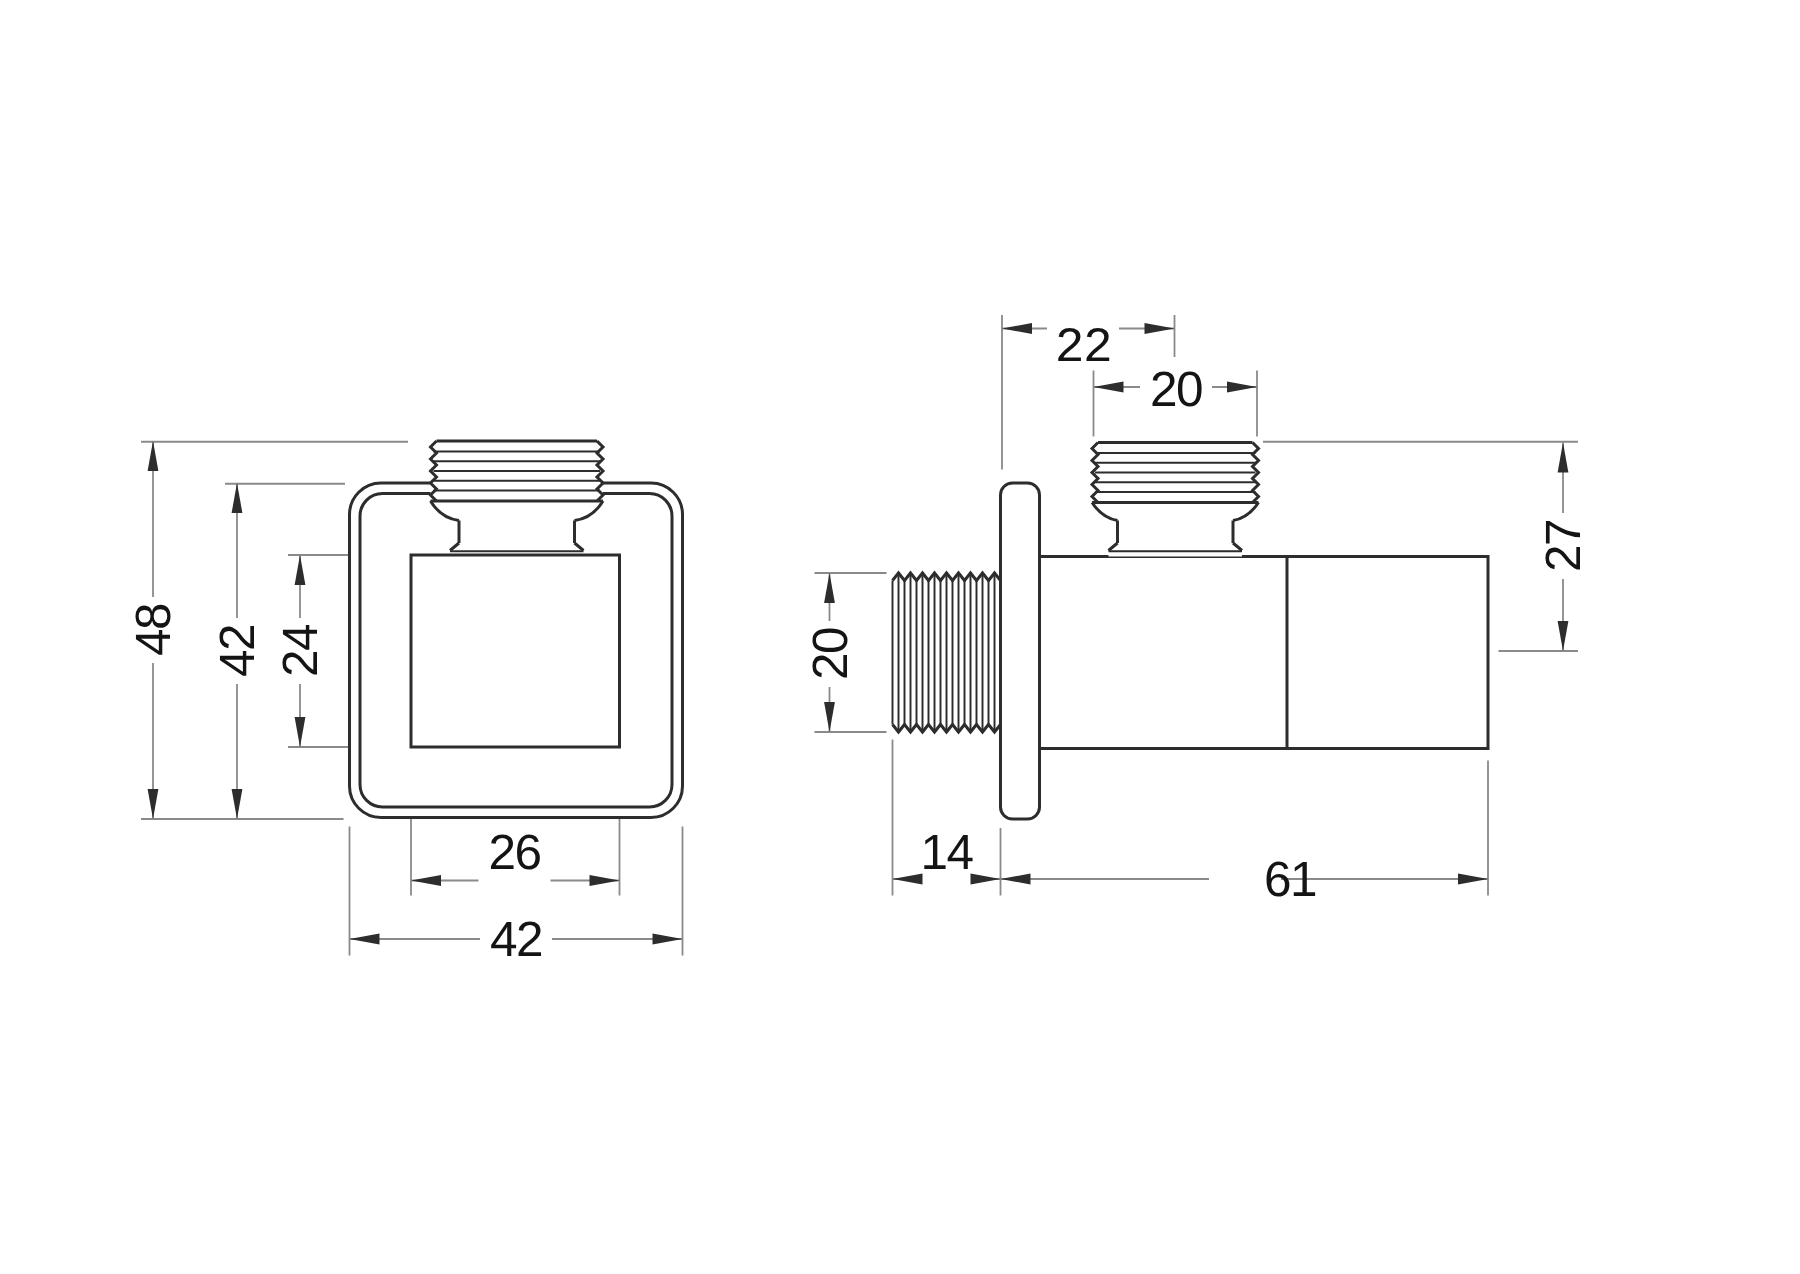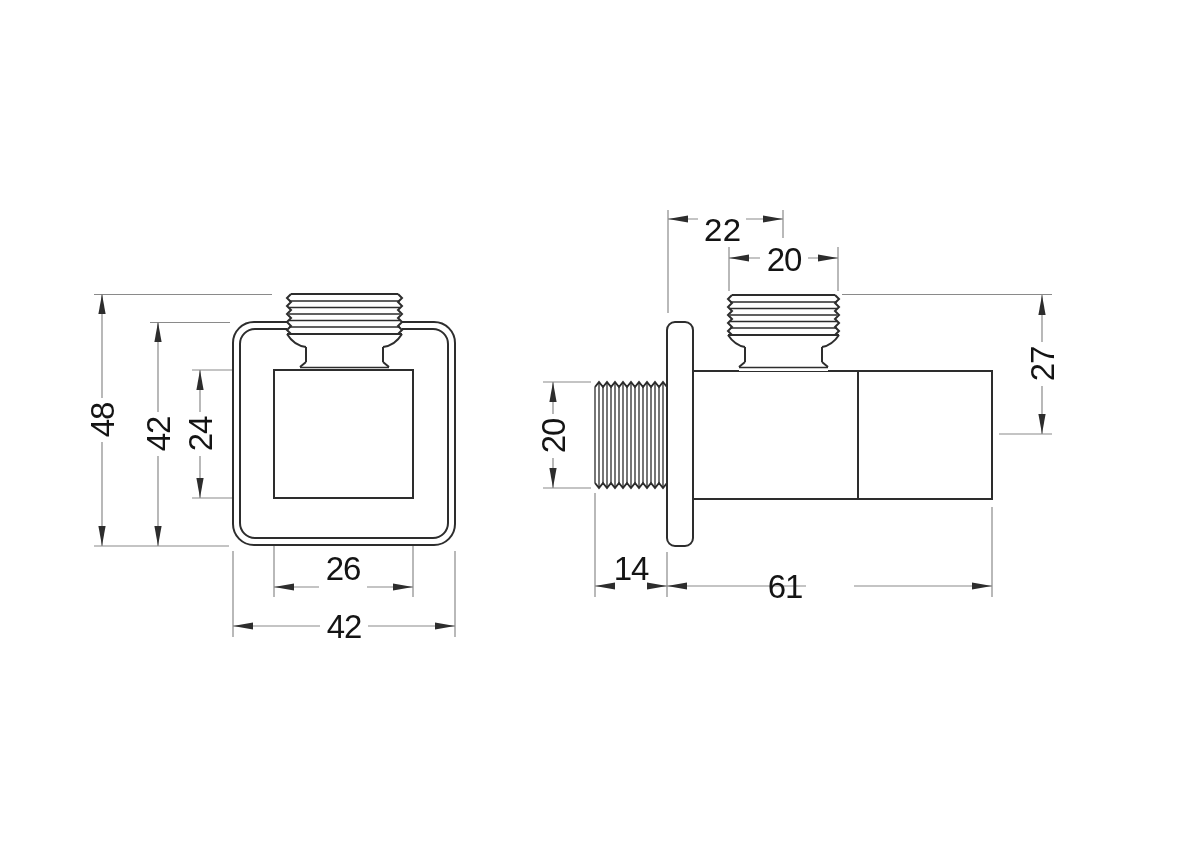--- a/index.html
+++ b/index.html
@@ -183,15 +183,15 @@
   <div class="dim-label" style="left:722px;top:232px;font-family:Liberation Mono, monospace;">22</div>
 
   <div class="dim-label" style="left:784px;top:259px;">20</div>
 
   <div class="dim-label vert" style="left:553px;top:436px;">20</div>
 
   <div class="dim-label vert" style="left:1042px;top:364px;">27</div>
 
   <div class="dim-label" style="left:631px;top:568px;">14</div>
 
-  <div class="dim-label" style="left:785px;top:586px;">61</div>
+  <div class="dim-label" style="left:860px;top:586px;">61</div>
 
 </div>
 
 </body></html>

